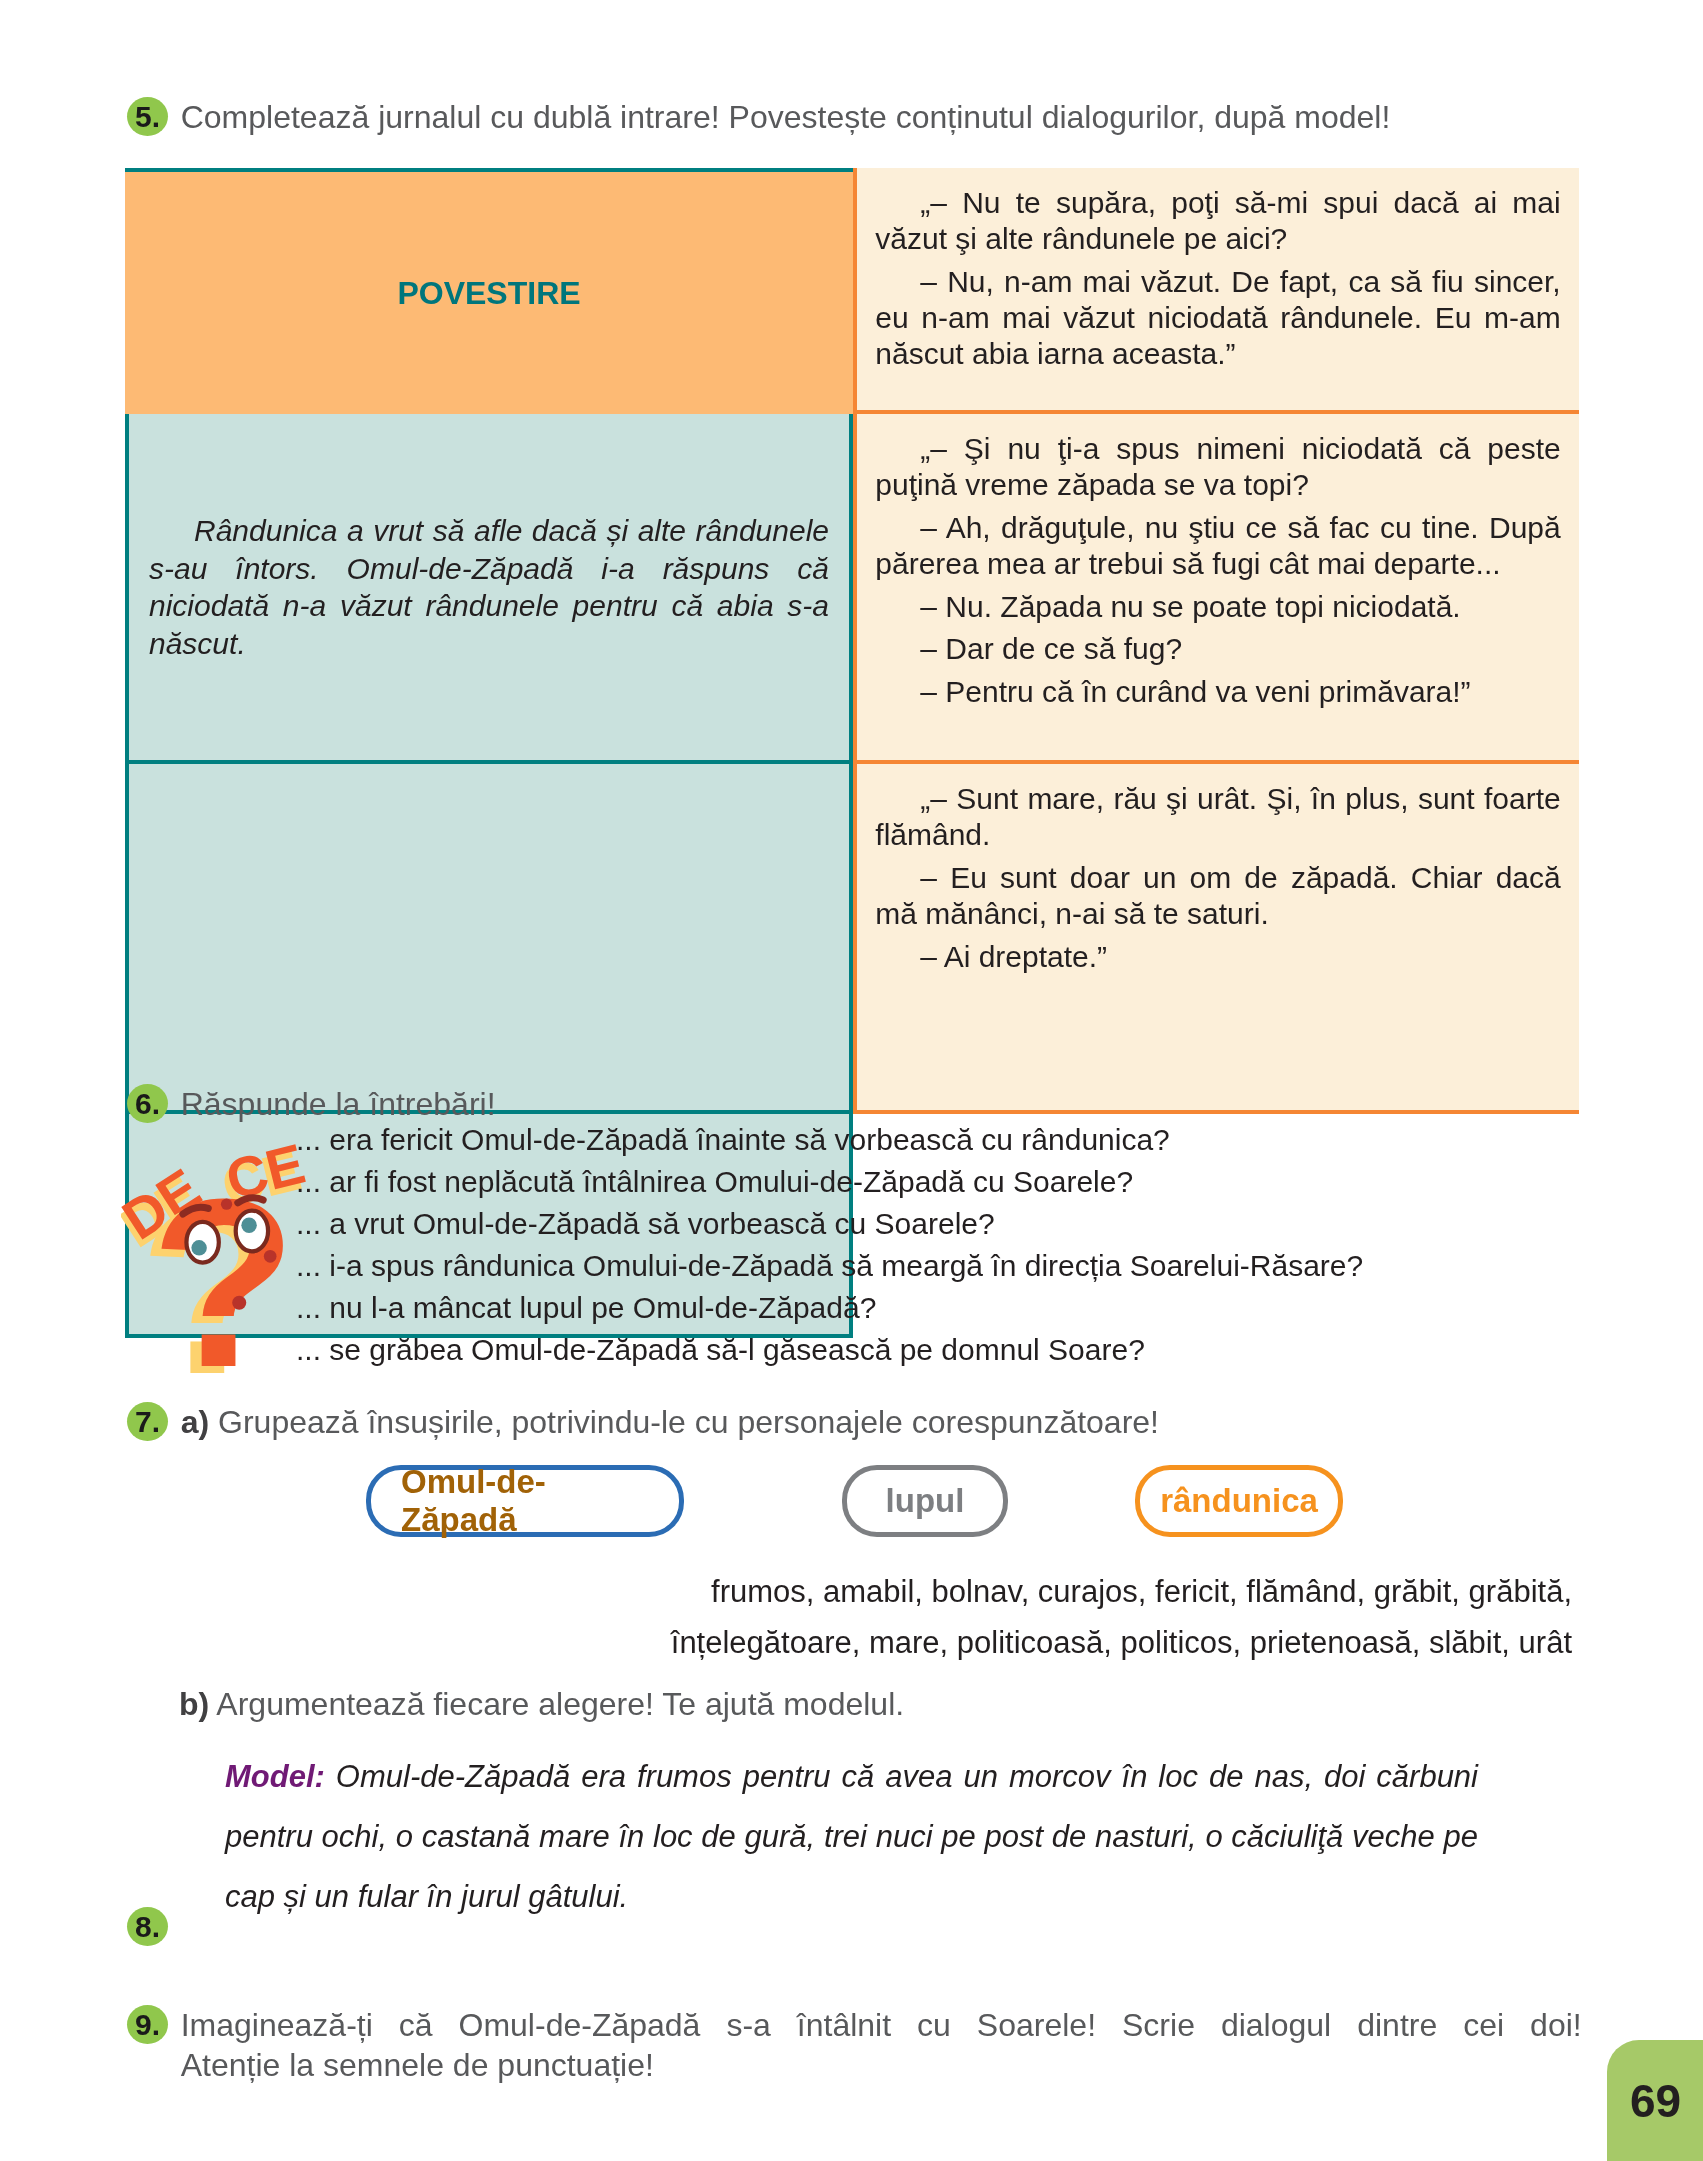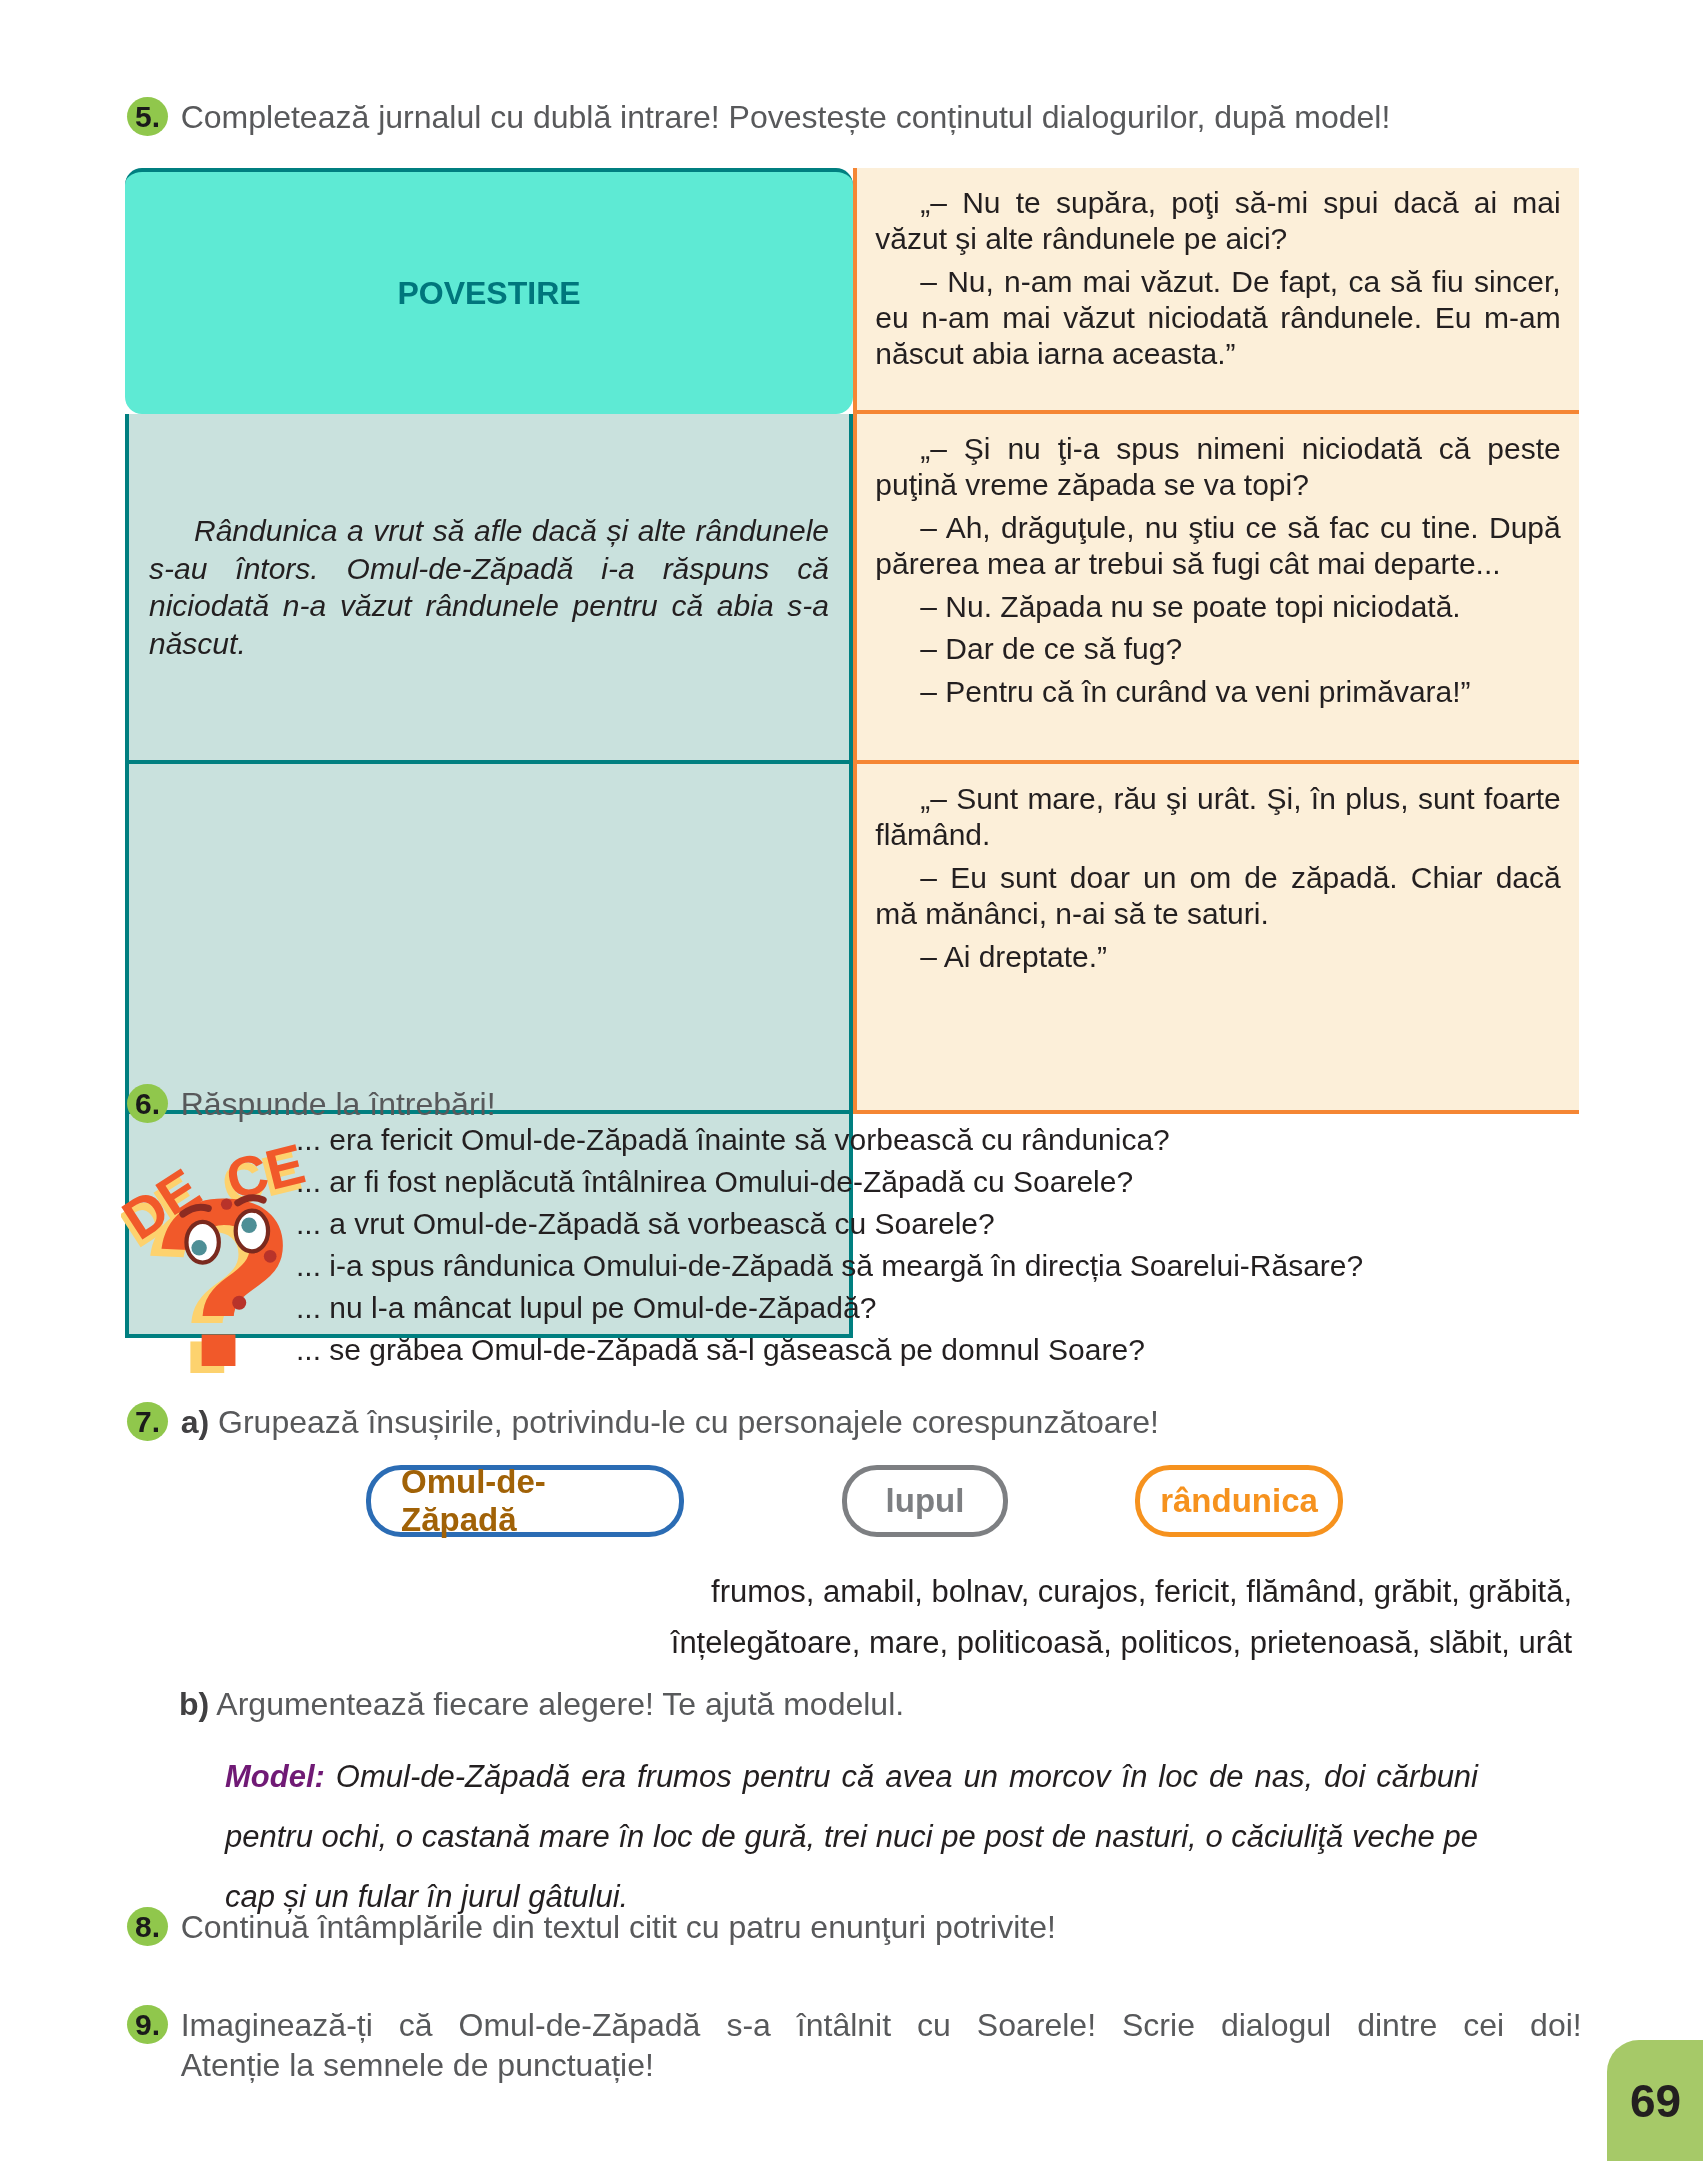--- a/index.html
+++ b/index.html
@@ -62,21 +62,21 @@
     justify-content:center;
   }
   .hdr {
     display:flex; align-items:center; justify-content:center;
     font-weight:bold;
     font-size:32px;
     min-height:51px;
     padding:0;
   }
   .hdr-d { background:#FBB954; border-top:4.2px solid #F58634; color:#F1592A; }
-  .hdr-p { background:#5eead4; border-top:4.2px solid #007F80; color:#00767C;border-radius:17px; }
+  .hdr-p { background:#fdba74; border-top:4.2px solid #007F80; color:#00767C; }
   .r1 { min-height:246px; }
   .r2 { min-height:350px; }
   .r3 { min-height:224px; }
   .cell-d p {
     font-size:30px;
     line-height:1.21;
     text-align:justify;
     text-indent:45px;
     margin-bottom:6.3px;
     color:#231F20;
@@ -265,21 +265,20 @@
     <span class="bold-dark">b)</span>
     <span>Argumentează fiecare alegere! Te ajută modelul.</span>
   </div>
 
   <div class="model">
     <span class="model-label">Model:</span><span> Omul-de-Zăpadă era frumos pentru că avea un morcov în loc de nas, doi cărbuni pentru ochi, o castană mare în loc de gură, trei nuci pe post de nasturi, o căciuliţă veche pe cap și un fular în jurul gâtului.</span>
   </div>
 
   <div class="ex-head" style="top:1907px; left:127px; width:1492px;">
     <span class="num-badge">8.</span>
-    <span>Continuă întâmplările din textul citit cu patru enunţuri potrivite!</span>
   </div>
 
   <div class="ex-head" style="top:2005px; left:127px;">
     <span class="num-badge">9.</span>
     <span class="ex9-text">
       <span class="ex9-line1">Imaginează-ți că Omul-de-Zăpadă s-a întâlnit cu Soarele! Scrie dialogul dintre cei doi!</span>
       <span>Atenție la semnele de punctuație!</span>
     </span>
   </div>
 

